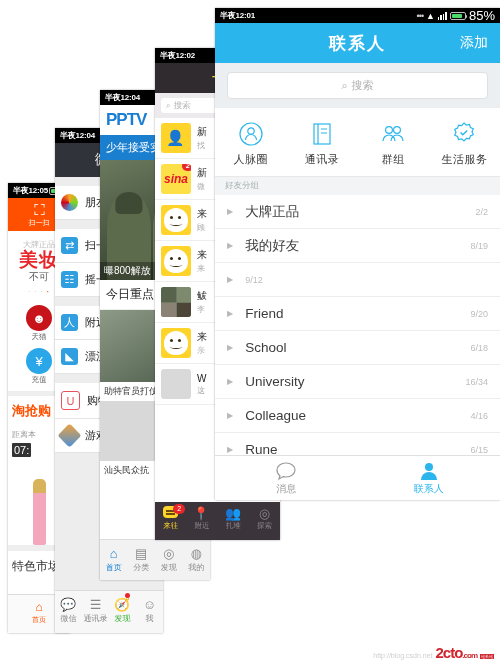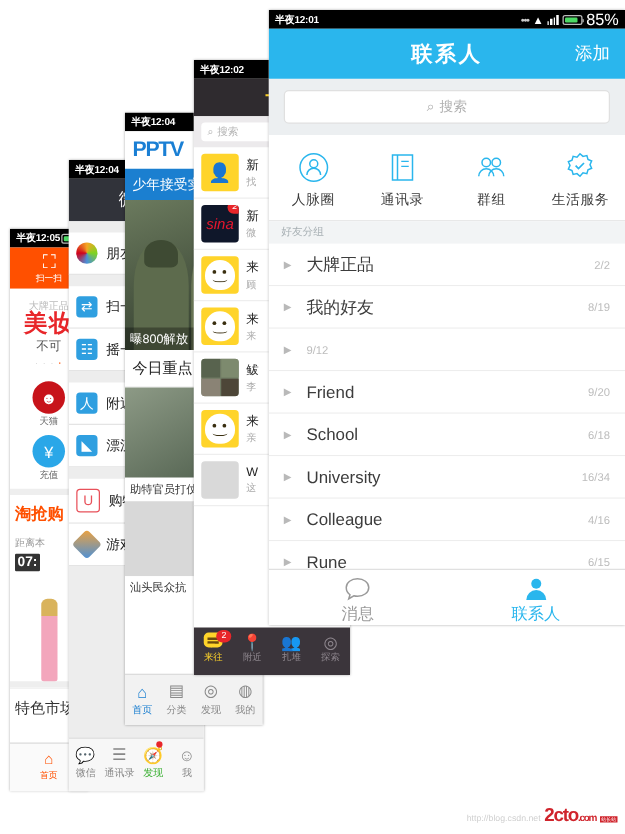--- a/index.html
+++ b/index.html
@@ -38,21 +38,21 @@
   .tb-icons{display:flex;flex-direction:column;align-items:center;gap:6px;padding:6px 0;}
   .tb-ic{text-align:center;}
   .tb-ic .circ{width:26px;height:26px;border-radius:50%;margin:0 auto;
     display:flex;align-items:center;justify-content:center;color:#fff;font-size:13px;}
   .tb-ic .lbl{font-size:7.5px;color:#666;margin-top:1px;}
   .tb-sep{height:5px;background:#eee;}
   .tb-qiang{padding:6px 4px;}
   .tb-q-title{color:#ff5000;font-size:13px;font-weight:bold;}
   .tb-q-sub{color:#999;font-size:8px;margin-top:9px;}
   .tb-timer{display:flex;gap:1px;margin-top:3px;}
-  .tb-timer span{background:#333;color:#fff;font-size:11px;font-weight:bold;padding:1px 2px;border-radius:1px;text-align:center;}
+  .tb-timer span{background:#333;color:#fff;font-size:11px;font-weight:normal;padding:1px 2px;border-radius:1px;text-align:center;}
   .tb-bottle{height:82px;display:flex;align-items:flex-end;justify-content:center;}
   .bottle{width:13px;height:66px;background:linear-gradient(to bottom,#d9b35c 0 14px,#f3a6bc 14px 100%);
     border-radius:5px 5px 2px 2px;}
   .tb-market{padding:7px 4px;font-size:12px;color:#333;border-top:1px solid #eee;background:#fff;}
 
   
   #phone-wechat{left:55px;top:128px;width:108px;height:505px;}
   .wx-nav{background:#31333a;color:#fff;text-align:center;font-size:14px;padding:8px 0;}
   .wx-body{background:#ededed;height:100%;}
   .wx-gap{height:9px;}
@@ -85,22 +85,22 @@
   
   #phone-laiwang{left:155px;top:48px;width:125px;height:492px;}
   .lw-top{background:#2f2b2f;text-align:center;padding:6px 0 8px;}
   .lw-plus{color:#ffd42a;font-size:21px;line-height:16px;font-weight:300;}
   .lw-search{background:#eceaec;padding:5px 6px;}
   .lw-search .box{background:#fff;border-radius:3px;height:15px;display:flex;
     align-items:center;gap:3px;padding:0 5px;color:#b5b5b5;font-size:8.5px;}
   .lw-list{background:#fff;}
   .lw-row{display:flex;gap:6px;padding:5px 6px;border-bottom:1px solid #eee;align-items:center;}
   .lw-av{width:30px;height:30px;flex:0 0 30px;border-radius:3px;background:#ffd42a;position:relative;overflow:hidden;}
-  .lw-av.sina{background:#0f172a;display:flex;align-items:center;justify-content:center;
-    color:#e6162d;font-weight:normal;font-style:italic;font-size:12px;}
+  .lw-av.sina{background:#fde047;display:flex;align-items:center;justify-content:center;
+    color:#e6162d;font-weight:bold;font-style:italic;font-size:12px;}
   .lw-av.grey{background:#d9d9d9;}
   .lw-av.photo{background:#6f7a63;display:grid;grid-template-columns:1fr 1fr;grid-template-rows:1fr 1fr;gap:1px;}
   .lw-av.photo i{background:#58634e;display:block;}
   .lw-av.photo i:nth-child(2){background:#7d8a6e;}
   .lw-av.photo i:nth-child(3){background:#8a8375;}
   .lw-av.photo i:nth-child(4){background:#4d4638;}
   .smiley{position:absolute;inset:3px;}
   .smiley .face{position:absolute;inset:0;border-radius:50% 50% 45% 45%;background:#fff;}
   .smiley .e{position:absolute;top:32%;width:3px;height:3px;border-radius:50%;background:#3a2f10;}
   .smiley .e.l{left:26%}.smiley .e.r{left:58%}
@@ -135,21 +135,21 @@
   .ft-q .ico{height:30px;display:flex;align-items:center;justify-content:center;}
   .ft-q .lb{font-size:11px;color:#3a3a3a;margin-top:3px;letter-spacing:.5px;}
   .ft-grouphdr{background:#f2f4f5;color:#a8b0b4;font-size:8.5px;padding:3px 10px;}
   .ft-row{background:#fff;display:flex;align-items:center;height:33px;
     border-bottom:1px solid #ededed;padding:0 12px;}
   .ft-caret{color:#b9b9b9;font-size:8px;margin-right:12px;}
   .ft-name{flex:1;font-size:13.5px;color:#3c3c3c;}
   .ft-count{font-size:9px;color:#bdbdbd;}
   .ft-tabs{position:absolute;left:0;right:0;bottom:0;height:44px;background:#fff;
     border-top:1px solid #e0e0e0;display:flex;}
-  .ft-tab{flex:1;text-align:center;color:#9a9a9a;font-size:13px;padding-top:4px;}
+  .ft-tab{flex:1;text-align:center;color:#9a9a9a;font-size:10px;padding-top:4px;}
   .ft-tab .g{display:block;height:22px;display:flex;align-items:center;justify-content:center;}
   .ft-tab.on{color:#2ab6ed;}
 
   
   .wx-tabs{position:absolute;left:0;right:0;bottom:0;height:42px;background:#f7f7f7;
     border-top:1px solid #dcdcdc;display:flex;}
   .wx-tab{flex:1;text-align:center;color:#888;font-size:8px;padding-top:4px;position:relative;}
   .wx-tab .g{display:block;height:18px;display:flex;align-items:center;justify-content:center;font-size:13px;}
   .wx-tab.on{color:#3cb034;}
   .pp-tabs{position:absolute;left:0;right:0;bottom:0;height:40px;background:#f2f2f2;

